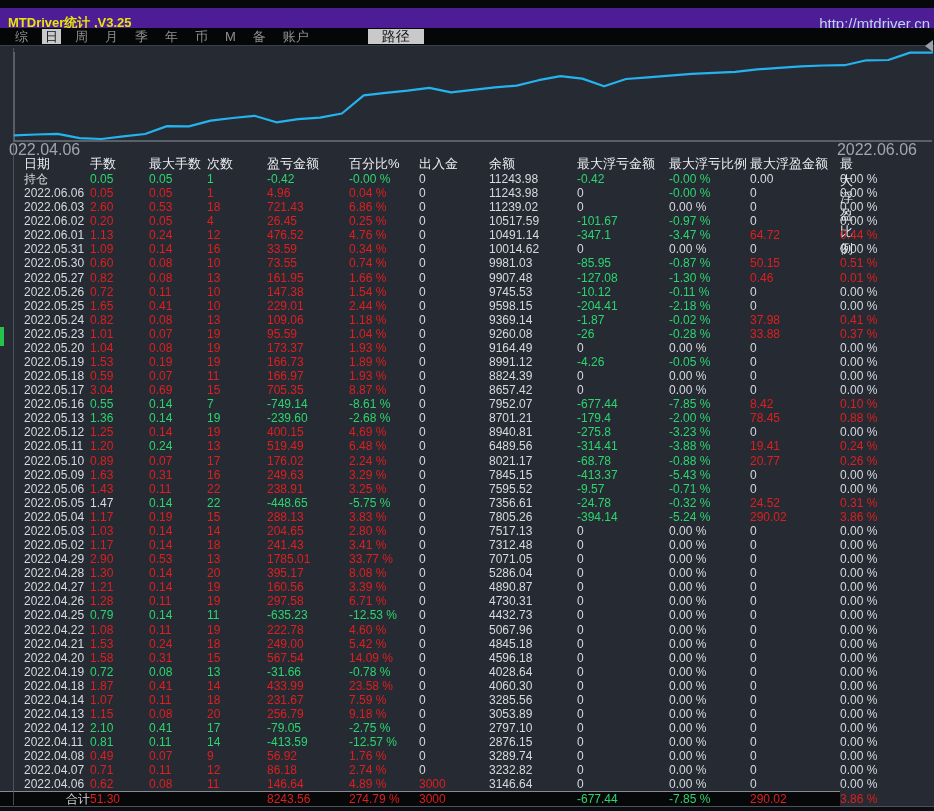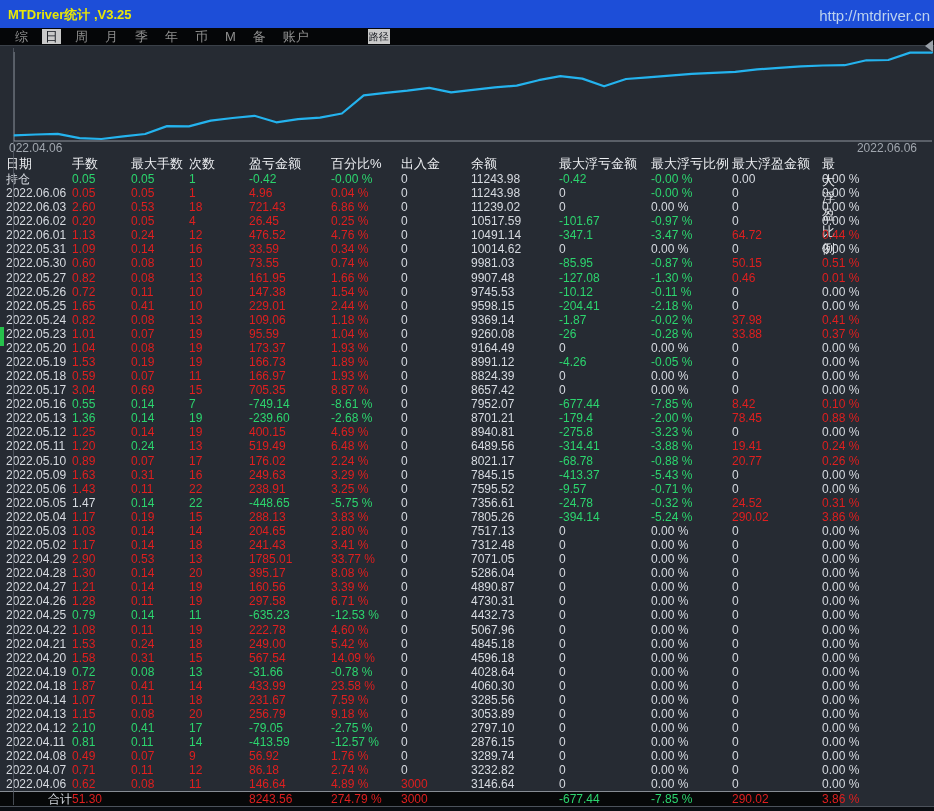--- a/index.html
+++ b/index.html
@@ -1,44 +1,44 @@
 <!DOCTYPE html>
 <html><head>
 <meta charset="utf-8">
 <style>
   html,body{margin:0;padding:0;background:#06080b;width:934px;height:811px;overflow:hidden;
     font-family:"Liberation Sans","DejaVu Sans",sans-serif;-webkit-font-smoothing:antialiased;}
   .app{position:absolute;inset:0;width:934px;height:811px;background:#06080b;}
 
   
-  .titlebar{position:absolute;left:0;top:0;width:934px;height:28px;background:#1d4ed8;}
+  .titlebar{position:absolute;left:0;top:8px;width:934px;height:28px;background:#4c1d95;}
   .title{position:absolute;left:8px;top:6px;font-size:13px;font-weight:bold;color:#e9e607;}
   .url{position:absolute;right:4px;top:7px;font-size:15px;color:#bcd2ee;cursor:pointer;}
 
   
   .menubar{position:absolute;left:0;top:28px;width:934px;height:17px;background:#050608;display:flex;align-items:center;}
   .menu-items{display:flex;align-items:center;gap:11px;padding-left:12px;}
   .mi{font-size:13px;color:#8e8e8e;padding:0 3px;line-height:15px;cursor:default;}
   .mi.active{background:#c9c9c9;color:#10131a;}
-  .path-btn{margin-left:56px;background:#c9c9c9;color:#10131a;font-size:10px;padding:0 1px;line-height:15px;cursor:default;}
+  .path-btn{margin-left:56px;background:#c9c9c9;color:#10131a;font-size:14px;padding:0 14px;line-height:15px;cursor:default;}
 
   
   .chart-panel{position:absolute;left:0;top:45px;width:934px;height:110px;background:#262b33;border-top:1px solid #3a4048;box-sizing:border-box;}
   .chart-panel svg{position:absolute;left:0;top:0;}
-  .axis-label{position:absolute;font-size:12px;color:#a0a6ae;top:95px;}
+  .axis-label{position:absolute;font-size:16px;color:#a0a6ae;top:95px;}
   .axis-label.start{left:9px;}
   .axis-label.end{right:17px;}
   .scroll-arrow{position:absolute;right:1px;top:-6px;width:0;height:0;
     border-top:6px solid transparent;border-bottom:6px solid transparent;border-right:8px solid #9aa0a8;cursor:pointer;}
 
   
   .table-panel{position:absolute;left:0;top:155px;width:934px;height:651px;background:#262b33;}
   .vline{position:absolute;left:13px;top:48px;width:1px;height:757px;background:#565c66;opacity:.8;}
   .trow,.thead{display:grid;grid-template-columns:66px 59px 58px 60px 82px 70px 70px 88px 92px 81px 90px 1fr;
-    padding-left:6px;box-sizing:border-box;width:840px;}
+    padding-left:24px;box-sizing:border-box;width:840px;}
   .thead{height:17px;}
   .thead .cell{font-size:13px;color:#eceef1;line-height:17px;}
   .trow{height:14.09px;}
   .trow .cell{font-size:12px;line-height:14px;white-space:nowrap;overflow:visible;}
   .c-w{color:#d6dae0;}
   .c-r{color:#df1f1f;}
   .c-g{color:#2cd56e;}
   .trow.total{background:#070809;border-top:1px solid #878c94;box-sizing:border-box;}
   .trow.total .cell:first-child{margin-left:-14px;color:#d6dae0;text-align:right;}
   .sel-mark{position:absolute;left:0;top:327px;width:4px;height:19px;background:#27c24c;}

